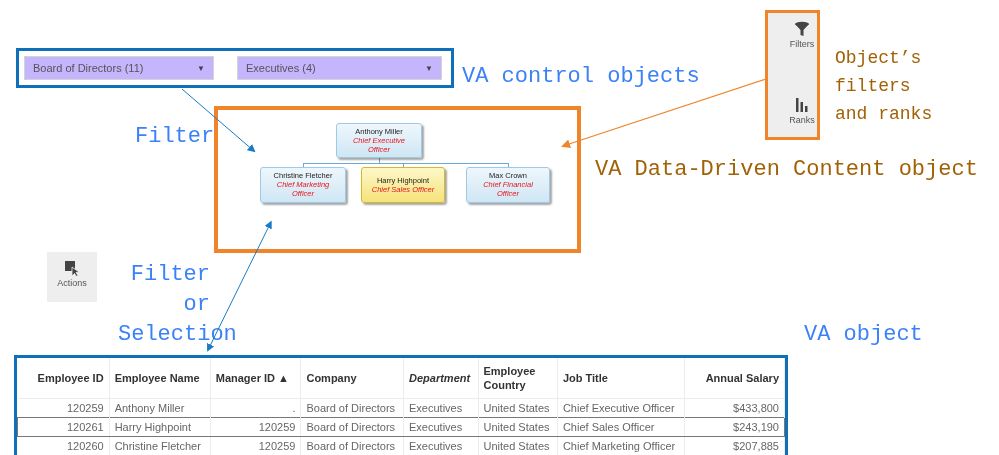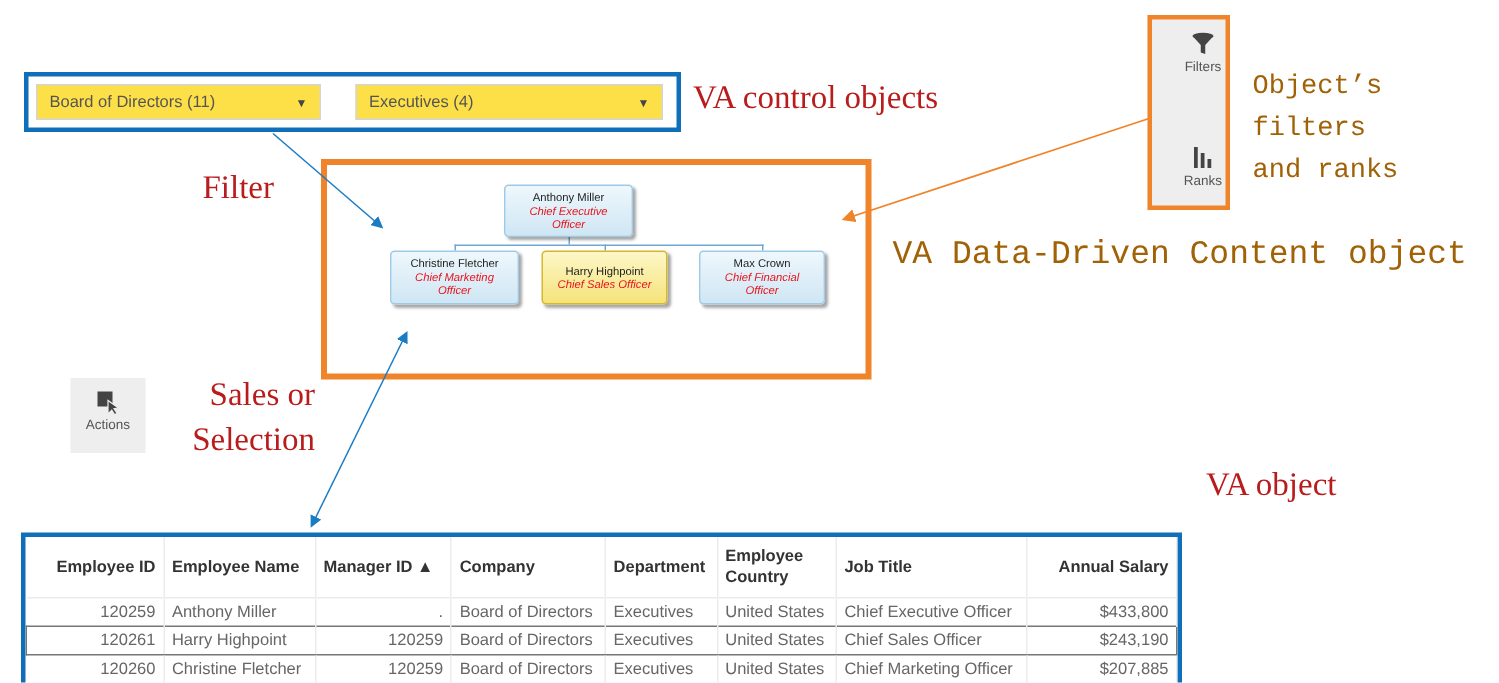--- a/index.html
+++ b/index.html
@@ -3,26 +3,26 @@
   <meta charset="utf-8">
   <style>
     * { box-sizing: border-box; margin: 0; padding: 0; }
     html, body { width: 999px; height: 455px; background: #ffffff; overflow: hidden; }
     body { position: relative; font-family: "Liberation Sans", sans-serif; color: #333; }
 
     .abs { position: absolute; }
 
     
     #controls-box { left: 16px; top: 48px; width: 438px; height: 40px; border: 3px solid #0f6fb8; background: #fff; }
-    .dropdown { position: absolute; top: 5px; height: 24px; border: 1px solid #d4d4d4; background: #fde047; font-size: 11px; color: #555; padding: 0 8px; display: flex; align-items: center; justify-content: space-between; }
+    .dropdown { position: absolute; top: 5px; height: 24px; border: 1px solid #d4d4d4; background: #c4b5fd; font-size: 11px; color: #555; padding: 0 8px; display: flex; align-items: center; justify-content: space-between; }
     #dd1 { left: 5px; width: 190px; }
     #dd2 { left: 218px; width: 205px; text-align: center; }
     .dd-arrow { font-size: 8px; color: #444; }
 
-    .blue-label { color: #b91c1c; font-family: Liberation Serif, serif; font-weight: 300; }
+    .blue-label { color: #3b82f6; font-family: Liberation Mono, monospace; font-weight: 300; margin-top: 12px; }
     .orange-label { color: #a16207; font-family: Liberation Mono, monospace; }
 
     #lbl-control { left: 462px; top: 52px; font-size: 22px; }
     #lbl-filter { left: 135px; top: 112px; font-size: 22px; }
     #lbl-filter-or { left: 118px; top: 248px; font-size: 22px; line-height: 30px; text-align: right; width: 92px; }
     #lbl-ddc { left: 595px; top: 153px; font-size: 22px; line-height: 33px; }
     #lbl-filters-ranks { left: 835px; top: 44px; font-size: 18px; line-height: 28px; }
     #lbl-va-object { left: 804px; top: 310px; font-size: 22px; }
 
     
@@ -71,21 +71,21 @@
   </div>
   <div id="dd2" class="dropdown">
     <span>Executives (4)</span>
     <span class="dd-arrow">▼</span>
   </div>
 </div>
 
 <div id="lbl-control" class="abs blue-label">VA control objects</div>
 <div id="lbl-filter" class="abs blue-label">Filter</div>
 <div id="lbl-filter-or" class="abs blue-label">
-  <div>Sales or</div>
+  <div>Filter or</div>
   <div>Selection</div>
 </div>
 <div id="lbl-ddc" class="abs orange-label">
   <div>VA Data-Driven Content object</div>
 </div>
 <div id="lbl-filters-ranks" class="abs orange-label">
   <div>Object’s filters</div>
   <div>and ranks</div>
 </div>
 <div id="lbl-va-object" class="abs blue-label">VA object</div>
@@ -145,21 +145,21 @@
 </div>
 
 <div id="table-box" class="abs">
   <table>
     <thead>
       <tr>
         <th class="num" style="width:93px;">Employee ID</th>
         <th style="width:107px;">Employee Name</th>
         <th style="width:84px;">Manager ID ▲</th>
         <th style="width:107px;">Company</th>
-        <th style="width:78px;">Department</th>
+        <th style="width:78px;font-style:italic;">Department</th>
         <th style="width:83px;">Employee Country</th>
         <th style="width:133px;">Job Title</th>
         <th class="num" style="width:83px;">Annual Salary</th>
       </tr>
     </thead>
     <tbody>
       <tr>
         <td class="num">120259</td>
         <td>Anthony Miller</td>
         <td class="num">.</td>

